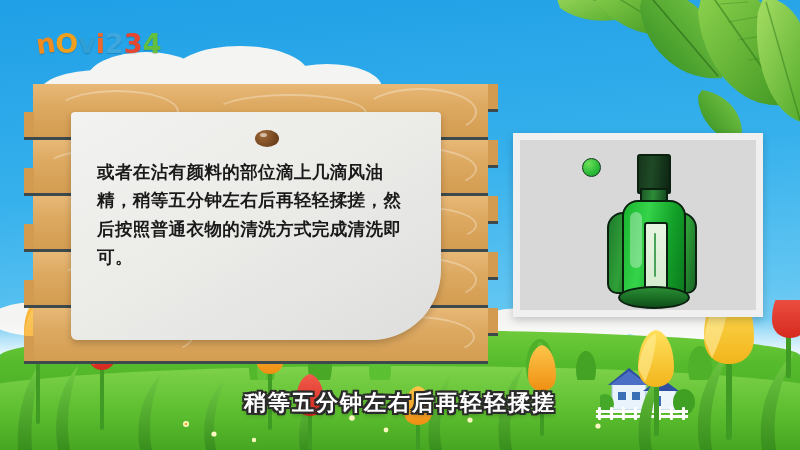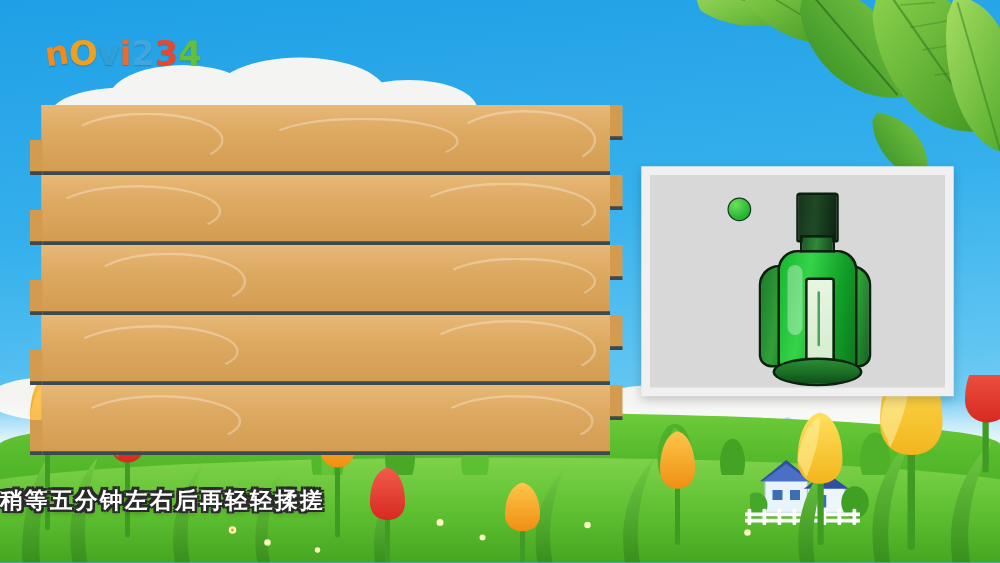--- a/index.html
+++ b/index.html
@@ -141,23 +141,23 @@
   
   .logo{position:absolute;left:36px;top:28px;height:34px;white-space:nowrap;}
   .logo span{
     display:inline-block;font-size:27px;font-weight:800;
     font-family:"DejaVu Sans","Liberation Sans",sans-serif;
     text-shadow:0 1px 1px rgba(0,0,0,.18);
   }
 
   
   .subtitle{
-    position:absolute;left:0;right:0;top:388px;text-align:left;
+    position:absolute;left:0;right:0;top:388px;text-align:center;
     font-family:"DejaVu Sans","Liberation Sans",sans-serif;
-    font-size:18px;font-weight:800;color:#ffffff;letter-spacing:2px;
+    font-size:22px;font-weight:800;color:#ffffff;letter-spacing:2px;
     text-shadow:
       -2px -2px 0 #2a2a2a, 2px -2px 0 #2a2a2a,
       -2px  2px 0 #2a2a2a, 2px  2px 0 #2a2a2a,
       -2px  0   0 #2a2a2a, 2px  0   0 #2a2a2a,
        0   -2px 0 #2a2a2a, 0    2px 0 #2a2a2a,
        0 3px 4px rgba(0,0,0,.35);
   }
 </style>
 </head>
 <body>
@@ -369,20 +369,24 @@
     <div class="notchL" style="left:-9px;top:140px;width:10px;height:28px;"></div>
     <div class="notchL" style="left:-9px;top:196px;width:10px;height:28px;"></div>
     <div class="notchL" style="left:-9px;top:252px;width:10px;height:28px;"></div>
 
     <div class="notchR" style="left:455px;top:0px;width:10px;height:28px;"></div>
     <div class="notchR" style="left:455px;top:56px;width:10px;height:28px;"></div>
     <div class="notchR" style="left:455px;top:112px;width:10px;height:28px;"></div>
     <div class="notchR" style="left:455px;top:168px;width:10px;height:28px;"></div>
     <div class="notchR" style="left:455px;top:224px;width:10px;height:28px;"></div>
 
+    <div class="paper">
+      <div class="pin"></div>
+      <div class="paper-text">或者在沾有颜料的部位滴上几滴风油精，稍等五分钟左右后再轻轻揉搓，然后按照普通衣物的清洗方式完成清洗即可。</div>
+    </div>
   </div>
 
   <div class="panel">
     <div class="panel-in">
       <div class="droplet"></div>
       <div class="bottle">
         <div class="b-wingL"></div>
         <div class="b-wingR"></div>
         <div class="b-cap"></div>
         <div class="b-neck"></div>

